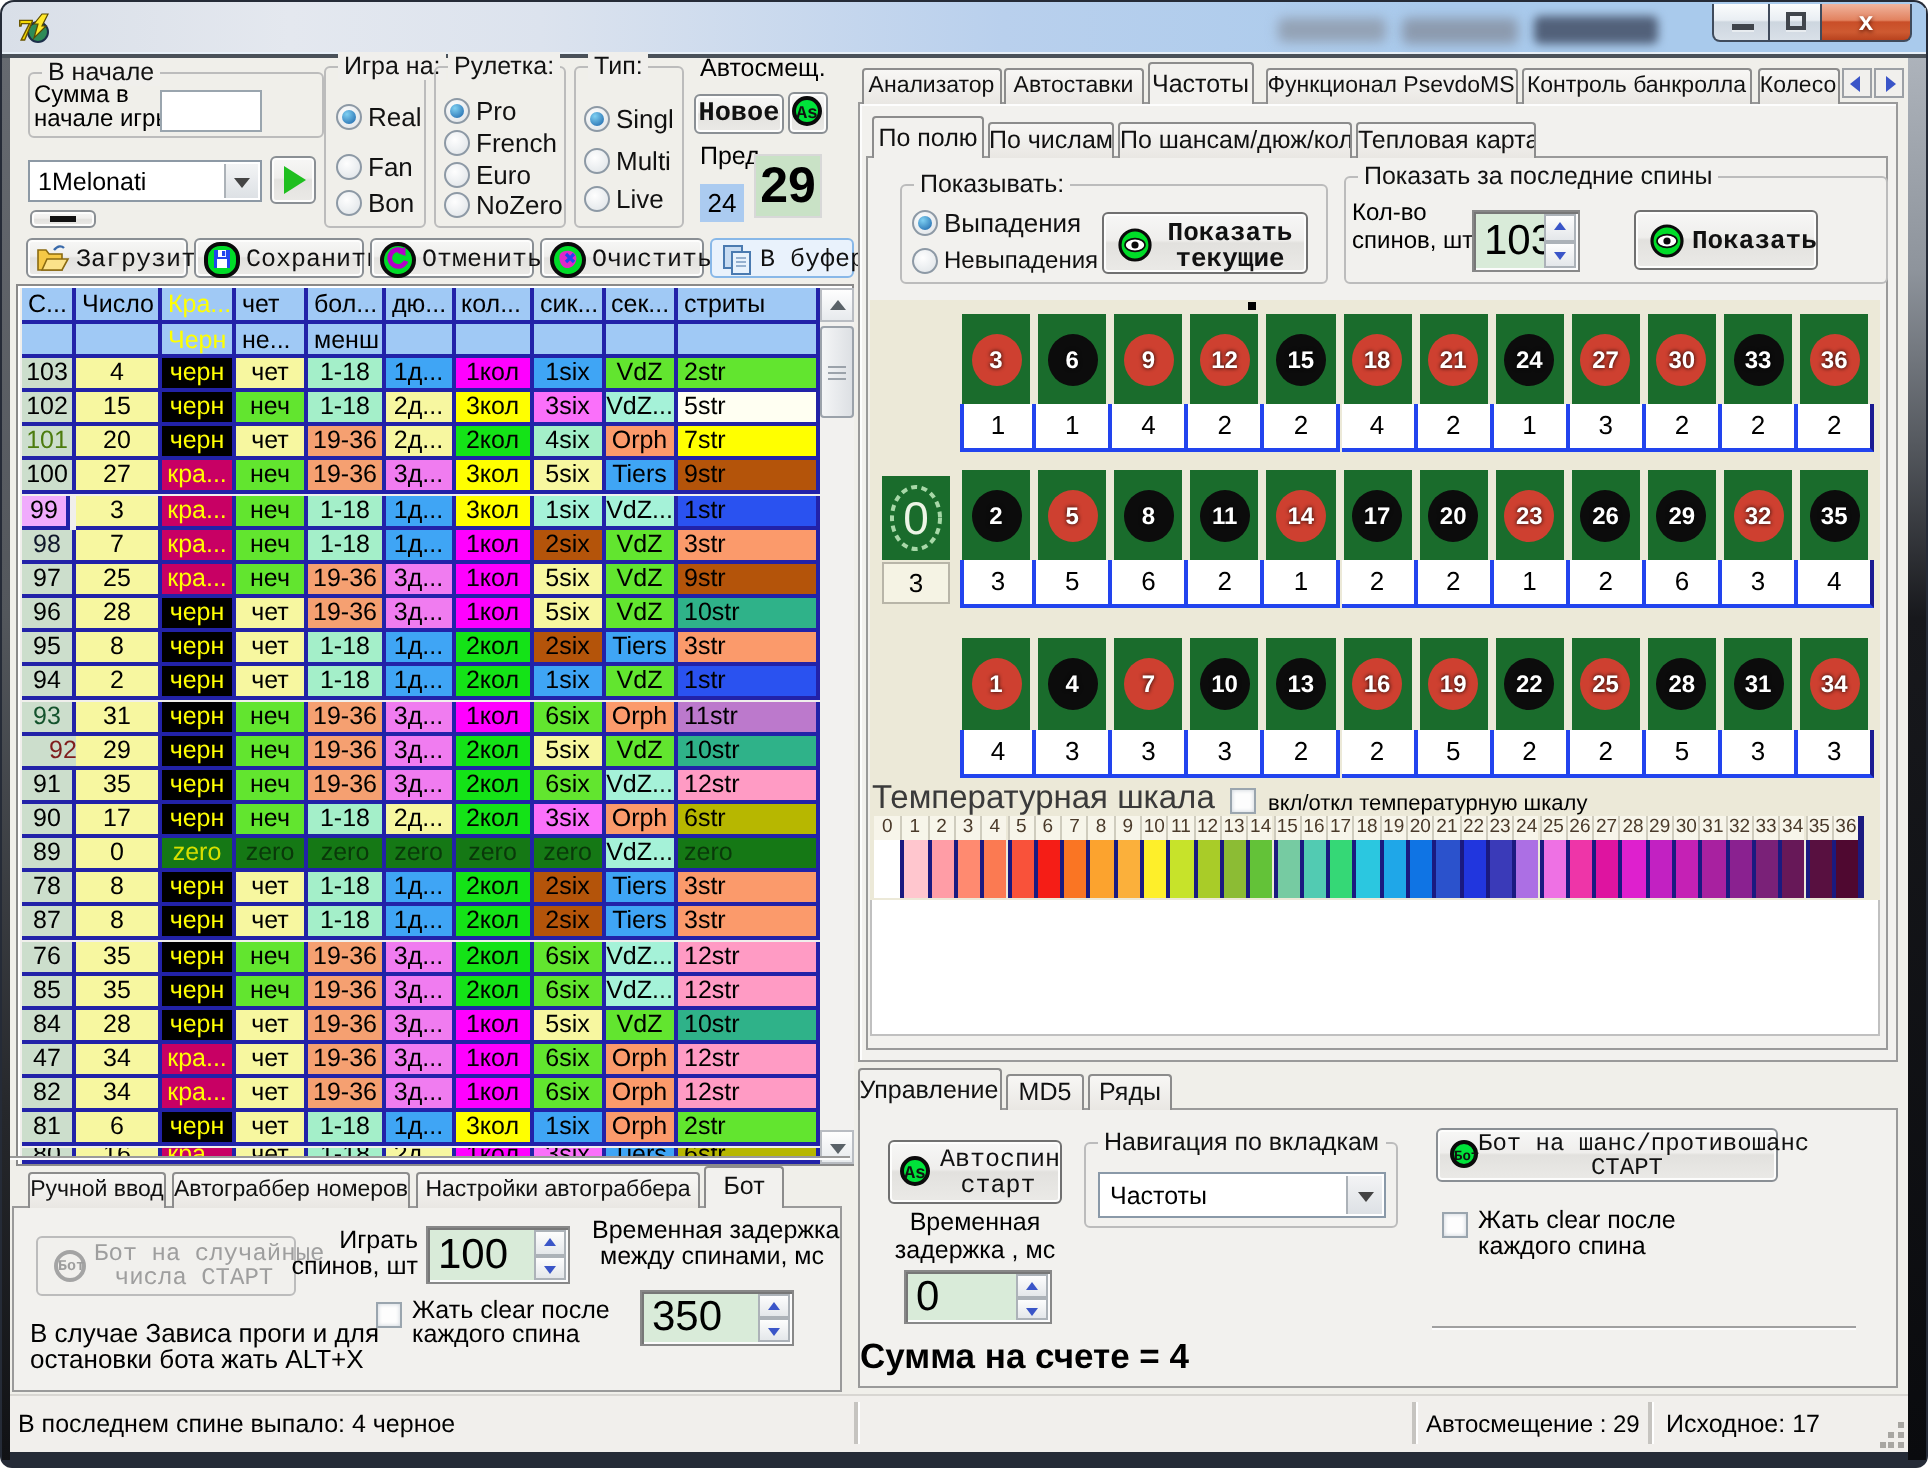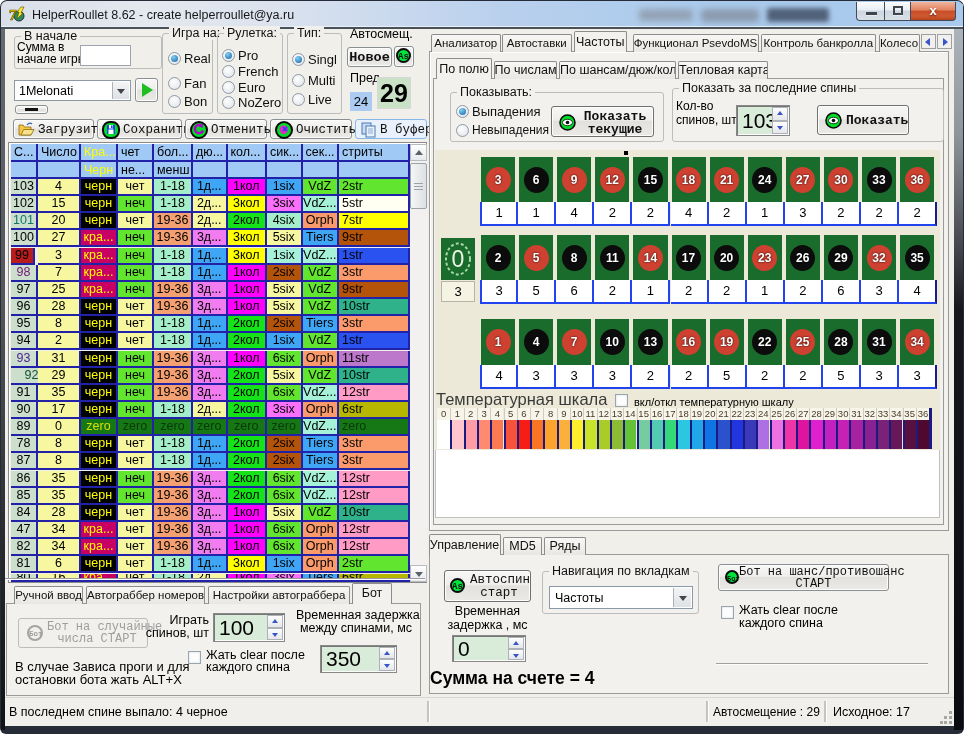--- a/index.html
+++ b/index.html
@@ -39,21 +39,20 @@
 </style></head><body>
 <div class="frame"></div>
 <div class="redge"></div>
 <div class="ledge"></div>
 <div class="titlebar">
  <svg class="abs" style="left:8px;top:5px" width="18" height="18" viewBox="0 0 18 18">
   <circle cx="10" cy="10" r="5" fill="#2E8B57" stroke="#1C2F4A" stroke-width="1"></circle>
   <path d="M12 1 L15 1 L12 7 L14 7 L8 13 L10 6 L8 6 Z" fill="#FFE82A" stroke="#5A4A00" stroke-width="0.6"></path>
   <text x="0" y="14" font-size="15" font-weight="bold" fill="#F5D800" stroke="#6A5500" stroke-width="0.7" font-family="Liberation Serif">7</text>
  </svg>
- <div class="title-t">HelperRoullet 8.62 - create helperroullet@ya.ru</div>
  <div class="abs" style="left:638px;top:8px;width:54px;height:12px;background:#93A2B5;filter:blur(3px);border-radius:3px"></div>
  <div class="abs" style="left:700px;top:8px;width:58px;height:13px;background:#8C9AAE;filter:blur(3px);border-radius:3px"></div>
  <div class="abs" style="left:766px;top:7px;width:62px;height:14px;background:#52617A;filter:blur(2.5px);border-radius:3px"></div>
  <div class="cap">
   <div class="cb mn">
         <div class="abs" style="left:9px;top:10px;width:11px;height:3px;background:#40454C;box-shadow:0 1px 0 #E8ECF0"></div>
       </div>
   <div class="cb mx">
         <div class="abs" style="left:8px;top:4px;width:10px;height:9px;border:2px solid #40454C;box-shadow:0 1px 0 #E8ECF0"></div>
       </div>
@@ -200,51 +199,51 @@
 <div class="cell" style="left:11px;top:196.2px;width:27px;height:17.1px;background:#CCDECC;color:#000;line-height:15px;">102</div>
 <div class="cell" style="left:38px;top:196.2px;width:43px;height:17.1px;background:#F7F7A0;color:#000;line-height:15px;">15</div>
 <div class="cell" style="left:81px;top:196.2px;width:37px;height:17.1px;background:#000000;color:#FFFF00;line-height:15px;">черн</div>
 <div class="cell" style="left:118px;top:196.2px;width:36px;height:17.1px;background:#62E52F;color:#000;line-height:15px;">неч</div>
 <div class="cell" style="left:154px;top:196.2px;width:39px;height:17.1px;background:#A4EFC9;color:#000;line-height:15px;">1-18</div>
 <div class="cell" style="left:193px;top:196.2px;width:34.5px;height:17.1px;background:#F7F7A0;color:#000;line-height:15px;">2д...</div>
 <div class="cell" style="left:227.5px;top:196.2px;width:39.5px;height:17.1px;background:#FFFF00;color:#000;line-height:15px;">3кол</div>
 <div class="cell" style="left:267px;top:196.2px;width:35.5px;height:17.1px;background:#FA70FA;color:#000;line-height:15px;">3six</div>
 <div class="cell" style="left:302.5px;top:196.2px;width:36.5px;height:17.1px;background:#A5F2D8;color:#000;line-height:15px;">VdZ...</div>
 <div class="cell" style="left:339px;top:196.2px;width:71px;height:17.1px;background:#FFFFF2;color:#000;line-height:15px;text-align:left;padding-left:3px">5str</div>
-<div class="cell" style="left:11px;top:213.3px;width:27px;height:17.1px;background:#CCDECC;color:#0f766e;line-height:15px;">101</div>
+<div class="cell" style="left:11px;top:213.3px;width:27px;height:17.1px;background:#CCDECC;color:#4d7c0f;line-height:15px;">101</div>
 <div class="cell" style="left:38px;top:213.3px;width:43px;height:17.1px;background:#F7F7A0;color:#000;line-height:15px;">20</div>
 <div class="cell" style="left:81px;top:213.3px;width:37px;height:17.1px;background:#000000;color:#FFFF00;line-height:15px;">черн</div>
 <div class="cell" style="left:118px;top:213.3px;width:36px;height:17.1px;background:#F7F7A0;color:#000;line-height:15px;">чет</div>
 <div class="cell" style="left:154px;top:213.3px;width:39px;height:17.1px;background:#F5A071;color:#000;line-height:15px;">19-36</div>
 <div class="cell" style="left:193px;top:213.3px;width:34.5px;height:17.1px;background:#F7F7A0;color:#000;line-height:15px;">2д...</div>
 <div class="cell" style="left:227.5px;top:213.3px;width:39.5px;height:17.1px;background:#14E317;color:#000;line-height:15px;">2кол</div>
 <div class="cell" style="left:267px;top:213.3px;width:35.5px;height:17.1px;background:#A4EFC9;color:#000;line-height:15px;">4six</div>
 <div class="cell" style="left:302.5px;top:213.3px;width:36.5px;height:17.1px;background:#FB9A6B;color:#000;line-height:15px;">Orph</div>
 <div class="cell" style="left:339px;top:213.3px;width:71px;height:17.1px;background:#FFFF00;color:#000;line-height:15px;text-align:left;padding-left:3px">7str</div>
 <div class="cell" style="left:11px;top:230.4px;width:27px;height:17.1px;background:#CCDECC;color:#000;line-height:15px;">100</div>
 <div class="cell" style="left:38px;top:230.4px;width:43px;height:17.1px;background:#F7F7A0;color:#000;line-height:15px;">27</div>
 <div class="cell" style="left:81px;top:230.4px;width:37px;height:17.1px;background:#C80064;color:#FFFF00;line-height:15px;">кра...</div>
 <div class="cell" style="left:118px;top:230.4px;width:36px;height:17.1px;background:#62E52F;color:#000;line-height:15px;">неч</div>
 <div class="cell" style="left:154px;top:230.4px;width:39px;height:17.1px;background:#F5A071;color:#000;line-height:15px;">19-36</div>
 <div class="cell" style="left:193px;top:230.4px;width:34.5px;height:17.1px;background:#F07CF0;color:#000;line-height:15px;">3д...</div>
 <div class="cell" style="left:227.5px;top:230.4px;width:39.5px;height:17.1px;background:#FFFF00;color:#000;line-height:15px;">3кол</div>
 <div class="cell" style="left:267px;top:230.4px;width:35.5px;height:17.1px;background:#F7F7A0;color:#000;line-height:15px;">5six</div>
 <div class="cell" style="left:302.5px;top:230.4px;width:36.5px;height:17.1px;background:#3FA5F5;color:#000;line-height:15px;">Tiers</div>
 <div class="cell" style="left:339px;top:230.4px;width:71px;height:17.1px;background:#B4540A;color:#000;line-height:15px;text-align:left;padding-left:3px">9str</div>
-<div class="cell" style="left:11px;top:247.6px;width:24px;height:17.1px;background:#b91c1c;color:#000;line-height:15px;">99</div>
+<div class="cell" style="left:11px;top:247.6px;width:24px;height:17.1px;background:#f0abfc;color:#000;line-height:15px;">99</div>
 <div class="cell" style="left:38px;top:247.6px;width:43px;height:17.1px;background:#F7F7A0;color:#000;line-height:15px;">3</div>
 <div class="cell" style="left:81px;top:247.6px;width:37px;height:17.1px;background:#C80064;color:#FFFF00;line-height:15px;">кра...</div>
 <div class="cell" style="left:118px;top:247.6px;width:36px;height:17.1px;background:#62E52F;color:#000;line-height:15px;">неч</div>
 <div class="cell" style="left:154px;top:247.6px;width:39px;height:17.1px;background:#A4EFC9;color:#000;line-height:15px;">1-18</div>
 <div class="cell" style="left:193px;top:247.6px;width:34.5px;height:17.1px;background:#3FA5F5;color:#000;line-height:15px;">1д...</div>
 <div class="cell" style="left:227.5px;top:247.6px;width:39.5px;height:17.1px;background:#FFFF00;color:#000;line-height:15px;">3кол</div>
 <div class="cell" style="left:267px;top:247.6px;width:35.5px;height:17.1px;background:#A5F2D8;color:#000;line-height:15px;">1six</div>
 <div class="cell" style="left:302.5px;top:247.6px;width:36.5px;height:17.1px;background:#A5F2D8;color:#000;line-height:15px;">VdZ...</div>
 <div class="cell" style="left:339px;top:247.6px;width:71px;height:17.1px;background:#2A52F0;color:#000;line-height:15px;text-align:left;padding-left:3px">1str</div>
-<div class="cell" style="left:11px;top:264.8px;width:27px;height:17.1px;background:#CCDECC;color:#701a75;line-height:15px;">98</div>
+<div class="cell" style="left:11px;top:264.8px;width:27px;height:17.1px;background:#CCDECC;color:#0f172a;line-height:15px;">98</div>
 <div class="cell" style="left:38px;top:264.8px;width:43px;height:17.1px;background:#F7F7A0;color:#000;line-height:15px;">7</div>
 <div class="cell" style="left:81px;top:264.8px;width:37px;height:17.1px;background:#C80064;color:#FFFF00;line-height:15px;">кра...</div>
 <div class="cell" style="left:118px;top:264.8px;width:36px;height:17.1px;background:#62E52F;color:#000;line-height:15px;">неч</div>
 <div class="cell" style="left:154px;top:264.8px;width:39px;height:17.1px;background:#A4EFC9;color:#000;line-height:15px;">1-18</div>
 <div class="cell" style="left:193px;top:264.8px;width:34.5px;height:17.1px;background:#3FA5F5;color:#000;line-height:15px;">1д...</div>
 <div class="cell" style="left:227.5px;top:264.8px;width:39.5px;height:17.1px;background:#FF00FF;color:#000;line-height:15px;">1кол</div>
 <div class="cell" style="left:267px;top:264.8px;width:35.5px;height:17.1px;background:#B4540A;color:#000;line-height:15px;">2six</div>
 <div class="cell" style="left:302.5px;top:264.8px;width:36.5px;height:17.1px;background:#62E52F;color:#000;line-height:15px;">VdZ</div>
 <div class="cell" style="left:339px;top:264.8px;width:71px;height:17.1px;background:#FB9A6B;color:#000;line-height:15px;text-align:left;padding-left:3px">3str</div>
 <div class="cell" style="left:11px;top:281.9px;width:27px;height:17.1px;background:#CCDECC;color:#000;line-height:15px;">97</div>
@@ -280,31 +279,31 @@
 <div class="cell" style="left:11px;top:333.4px;width:27px;height:17.1px;background:#CCDECC;color:#000;line-height:15px;">94</div>
 <div class="cell" style="left:38px;top:333.4px;width:43px;height:17.1px;background:#F7F7A0;color:#000;line-height:15px;">2</div>
 <div class="cell" style="left:81px;top:333.4px;width:37px;height:17.1px;background:#000000;color:#FFFF00;line-height:15px;">черн</div>
 <div class="cell" style="left:118px;top:333.4px;width:36px;height:17.1px;background:#F7F7A0;color:#000;line-height:15px;">чет</div>
 <div class="cell" style="left:154px;top:333.4px;width:39px;height:17.1px;background:#A4EFC9;color:#000;line-height:15px;">1-18</div>
 <div class="cell" style="left:193px;top:333.4px;width:34.5px;height:17.1px;background:#3FA5F5;color:#000;line-height:15px;">1д...</div>
 <div class="cell" style="left:227.5px;top:333.4px;width:39.5px;height:17.1px;background:#14E317;color:#000;line-height:15px;">2кол</div>
 <div class="cell" style="left:267px;top:333.4px;width:35.5px;height:17.1px;background:#3FA5F5;color:#000;line-height:15px;">1six</div>
 <div class="cell" style="left:302.5px;top:333.4px;width:36.5px;height:17.1px;background:#62E52F;color:#000;line-height:15px;">VdZ</div>
 <div class="cell" style="left:339px;top:333.4px;width:71px;height:17.1px;background:#2A52F0;color:#000;line-height:15px;text-align:left;padding-left:3px">1str</div>
-<div class="cell" style="left:11px;top:350.5px;width:27px;height:17.1px;background:#CCDECC;color:#4c1d95;line-height:15px;">93</div>
+<div class="cell" style="left:11px;top:350.5px;width:27px;height:17.1px;background:#CCDECC;color:#14532d;line-height:15px;">93</div>
 <div class="cell" style="left:38px;top:350.5px;width:43px;height:17.1px;background:#F7F7A0;color:#000;line-height:15px;">31</div>
 <div class="cell" style="left:81px;top:350.5px;width:37px;height:17.1px;background:#000000;color:#FFFF00;line-height:15px;">черн</div>
 <div class="cell" style="left:118px;top:350.5px;width:36px;height:17.1px;background:#62E52F;color:#000;line-height:15px;">неч</div>
 <div class="cell" style="left:154px;top:350.5px;width:39px;height:17.1px;background:#F5A071;color:#000;line-height:15px;">19-36</div>
 <div class="cell" style="left:193px;top:350.5px;width:34.5px;height:17.1px;background:#F07CF0;color:#000;line-height:15px;">3д...</div>
 <div class="cell" style="left:227.5px;top:350.5px;width:39.5px;height:17.1px;background:#FF00FF;color:#000;line-height:15px;">1кол</div>
 <div class="cell" style="left:267px;top:350.5px;width:35.5px;height:17.1px;background:#62E52F;color:#000;line-height:15px;">6six</div>
 <div class="cell" style="left:302.5px;top:350.5px;width:36.5px;height:17.1px;background:#FB9A6B;color:#000;line-height:15px;">Orph</div>
 <div class="cell" style="left:339px;top:350.5px;width:71px;height:17.1px;background:#BC79CC;color:#000;line-height:15px;text-align:left;padding-left:3px">11str</div>
-<div class="cell" style="left:11px;top:367.6px;width:43px;height:17.1px;background:#CCDECC;color:#14532d;line-height:15px;">92</div>
+<div class="cell" style="left:11px;top:367.6px;width:43px;height:17.1px;background:#CCDECC;color:#7f1d1d;line-height:15px;">92</div>
 <div class="cell" style="left:38px;top:367.6px;width:43px;height:17.1px;background:#F7F7A0;color:#000;line-height:15px;">29</div>
 <div class="cell" style="left:81px;top:367.6px;width:37px;height:17.1px;background:#000000;color:#FFFF00;line-height:15px;">черн</div>
 <div class="cell" style="left:118px;top:367.6px;width:36px;height:17.1px;background:#62E52F;color:#000;line-height:15px;">неч</div>
 <div class="cell" style="left:154px;top:367.6px;width:39px;height:17.1px;background:#F5A071;color:#000;line-height:15px;">19-36</div>
 <div class="cell" style="left:193px;top:367.6px;width:34.5px;height:17.1px;background:#F07CF0;color:#000;line-height:15px;">3д...</div>
 <div class="cell" style="left:227.5px;top:367.6px;width:39.5px;height:17.1px;background:#14E317;color:#000;line-height:15px;">2кол</div>
 <div class="cell" style="left:267px;top:367.6px;width:35.5px;height:17.1px;background:#F7F7A0;color:#000;line-height:15px;">5six</div>
 <div class="cell" style="left:302.5px;top:367.6px;width:36.5px;height:17.1px;background:#62E52F;color:#000;line-height:15px;">VdZ</div>
 <div class="cell" style="left:339px;top:367.6px;width:71px;height:17.1px;background:#2FB289;color:#000;line-height:15px;text-align:left;padding-left:3px">10str</div>
 <div class="cell" style="left:11px;top:384.8px;width:27px;height:17.1px;background:#CCDECC;color:#000;line-height:15px;">91</div>
@@ -350,21 +349,21 @@
 <div class="cell" style="left:11px;top:453.4px;width:27px;height:17.1px;background:#CCDECC;color:#000;line-height:15px;">87</div>
 <div class="cell" style="left:38px;top:453.4px;width:43px;height:17.1px;background:#F7F7A0;color:#000;line-height:15px;">8</div>
 <div class="cell" style="left:81px;top:453.4px;width:37px;height:17.1px;background:#000000;color:#FFFF00;line-height:15px;">черн</div>
 <div class="cell" style="left:118px;top:453.4px;width:36px;height:17.1px;background:#F7F7A0;color:#000;line-height:15px;">чет</div>
 <div class="cell" style="left:154px;top:453.4px;width:39px;height:17.1px;background:#A4EFC9;color:#000;line-height:15px;">1-18</div>
 <div class="cell" style="left:193px;top:453.4px;width:34.5px;height:17.1px;background:#3FA5F5;color:#000;line-height:15px;">1д...</div>
 <div class="cell" style="left:227.5px;top:453.4px;width:39.5px;height:17.1px;background:#14E317;color:#000;line-height:15px;">2кол</div>
 <div class="cell" style="left:267px;top:453.4px;width:35.5px;height:17.1px;background:#B4540A;color:#000;line-height:15px;">2six</div>
 <div class="cell" style="left:302.5px;top:453.4px;width:36.5px;height:17.1px;background:#3FA5F5;color:#000;line-height:15px;">Tiers</div>
 <div class="cell" style="left:339px;top:453.4px;width:71px;height:17.1px;background:#FB9A6B;color:#000;line-height:15px;text-align:left;padding-left:3px">3str</div>
-<div class="cell" style="left:11px;top:470.5px;width:27px;height:17.1px;background:#CCDECC;color:#000;line-height:15px;">86</div>
+<div class="cell" style="left:11px;top:470.5px;width:27px;height:17.1px;background:#CCDECC;color:#000;line-height:15px;">76</div>
 <div class="cell" style="left:38px;top:470.5px;width:43px;height:17.1px;background:#F7F7A0;color:#000;line-height:15px;">35</div>
 <div class="cell" style="left:81px;top:470.5px;width:37px;height:17.1px;background:#000000;color:#FFFF00;line-height:15px;">черн</div>
 <div class="cell" style="left:118px;top:470.5px;width:36px;height:17.1px;background:#62E52F;color:#000;line-height:15px;">неч</div>
 <div class="cell" style="left:154px;top:470.5px;width:39px;height:17.1px;background:#F5A071;color:#000;line-height:15px;">19-36</div>
 <div class="cell" style="left:193px;top:470.5px;width:34.5px;height:17.1px;background:#F07CF0;color:#000;line-height:15px;">3д...</div>
 <div class="cell" style="left:227.5px;top:470.5px;width:39.5px;height:17.1px;background:#14E317;color:#000;line-height:15px;">2кол</div>
 <div class="cell" style="left:267px;top:470.5px;width:35.5px;height:17.1px;background:#62E52F;color:#000;line-height:15px;">6six</div>
 <div class="cell" style="left:302.5px;top:470.5px;width:36.5px;height:17.1px;background:#A5F2D8;color:#000;line-height:15px;">VdZ...</div>
 <div class="cell" style="left:339px;top:470.5px;width:71px;height:17.1px;background:#FF9BC4;color:#000;line-height:15px;text-align:left;padding-left:3px">12str</div>
 <div class="cell" style="left:11px;top:487.7px;width:27px;height:17.1px;background:#CCDECC;color:#000;line-height:15px;">85</div>

